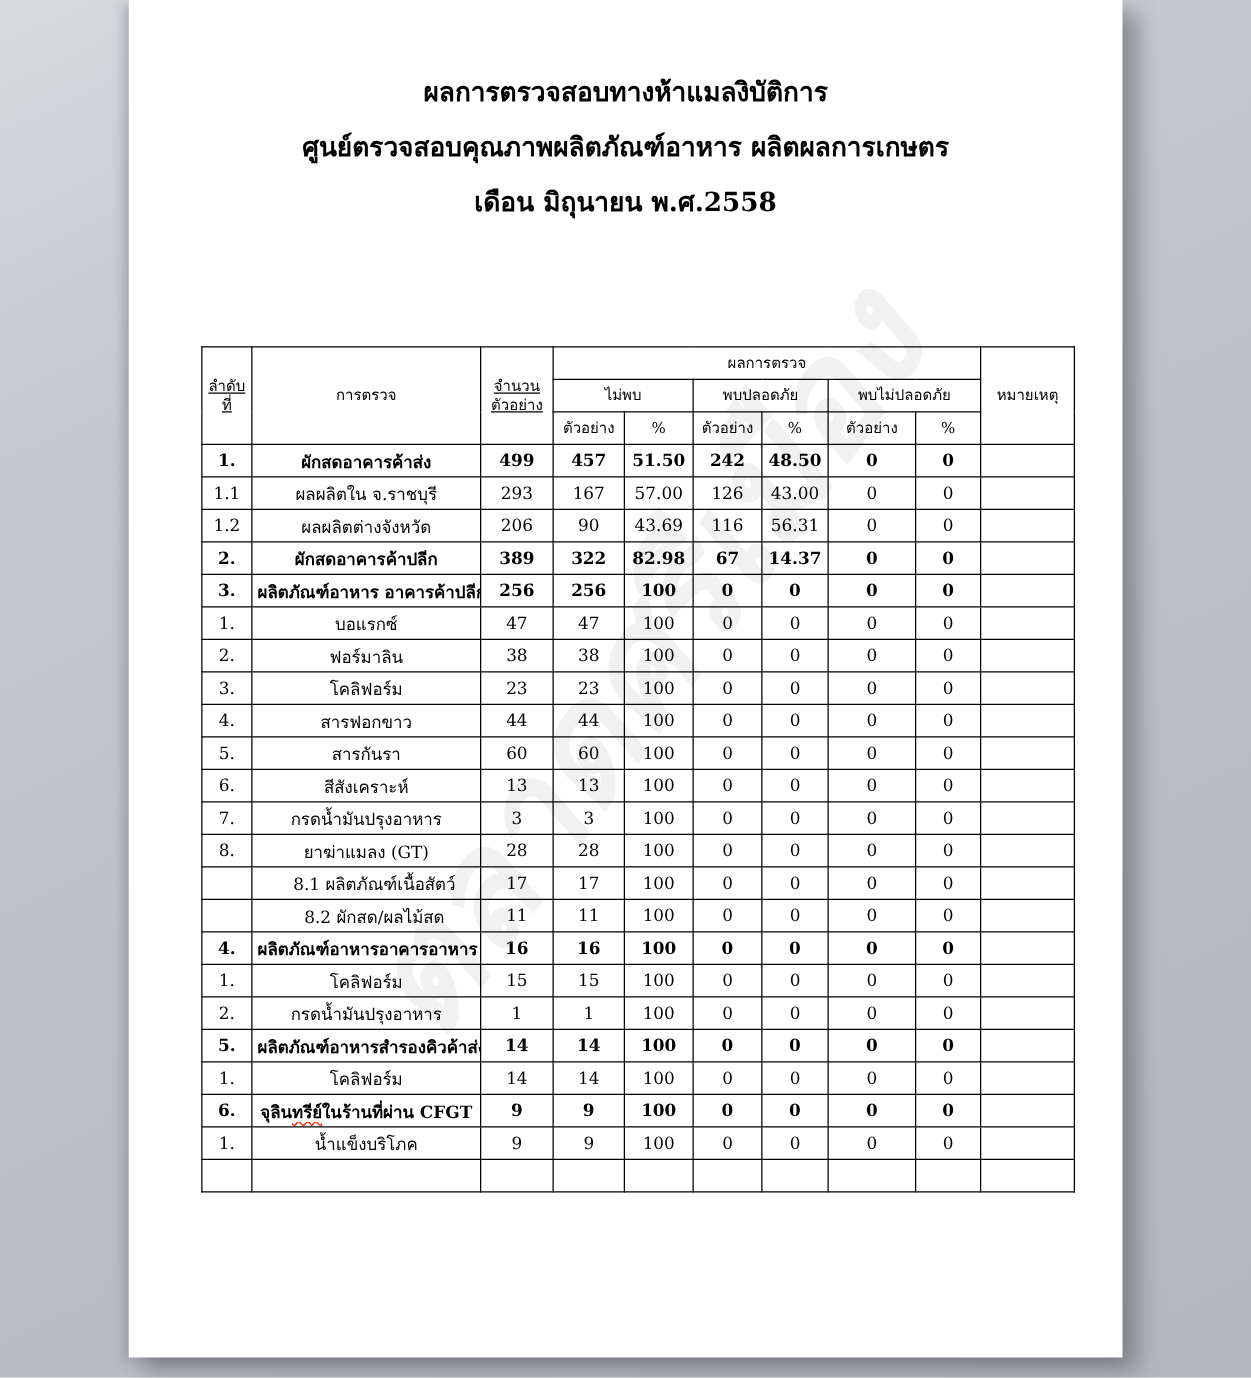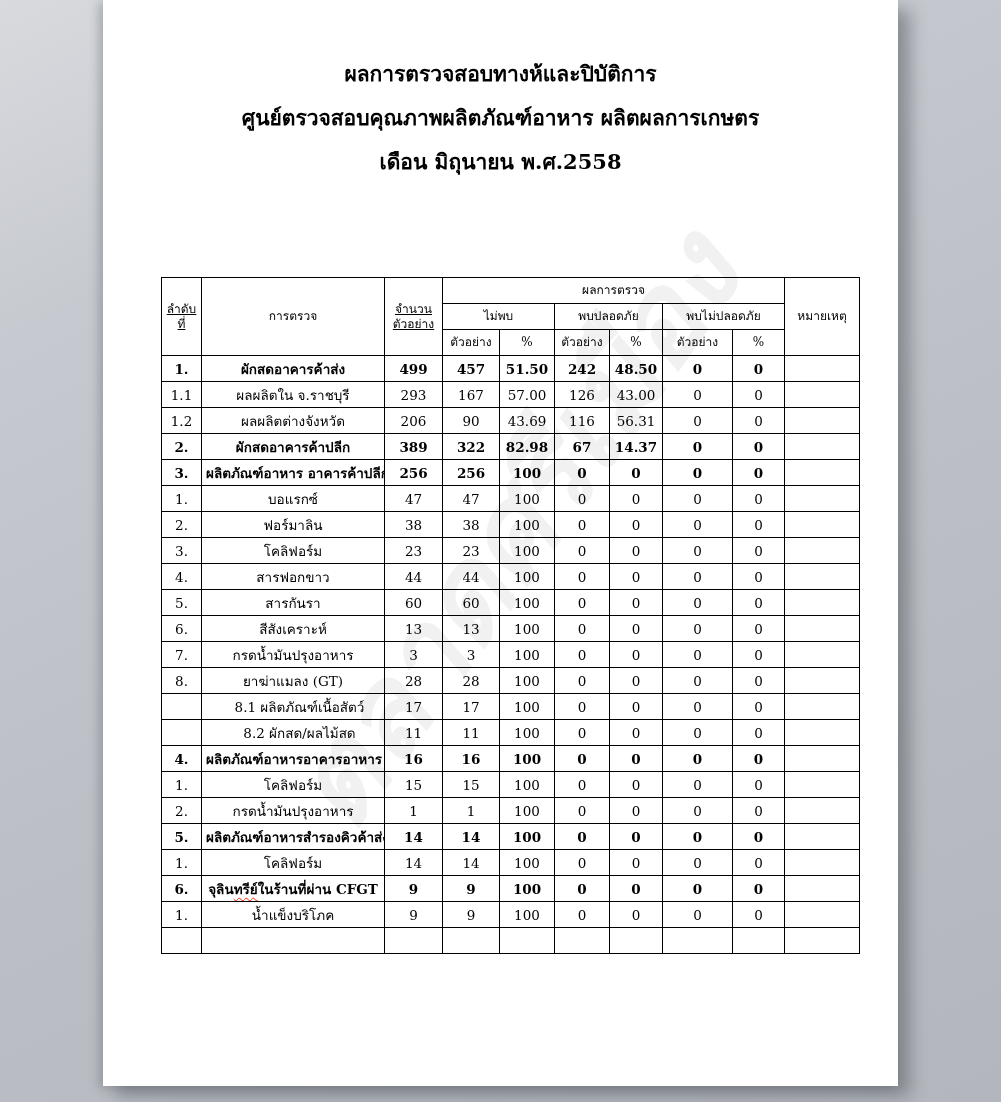--- a/index.html
+++ b/index.html
@@ -56,21 +56,21 @@
     text-decoration-thickness: 1px;
     text-underline-offset: 3px;
   }
 </style>
 </head>
 <body>
 
 <div class="page">
 
   <div class="title-block">
-    <div class="title-line">ผลการตรวจสอบทางห้และปิบัติการ</div>
+    <div class="title-line">ผลการตรวจสอบทางห้าแมลงิบัติการ</div>
     <div class="title-line">ศูนย์ตรวจสอบคุณภาพผลิตภัณฑ์อาหาร ผลิตผลการเกษตร</div>
     <div class="title-line">เดือน  มิถุนายน พ.ศ.2558</div>
   </div>
 
   <div class="watermark">ตลาดศรีเมือง</div>
 
   <table class="doc-table">
     <colgroup>
       <col style="width:40px">
         <col style="width:183px">

